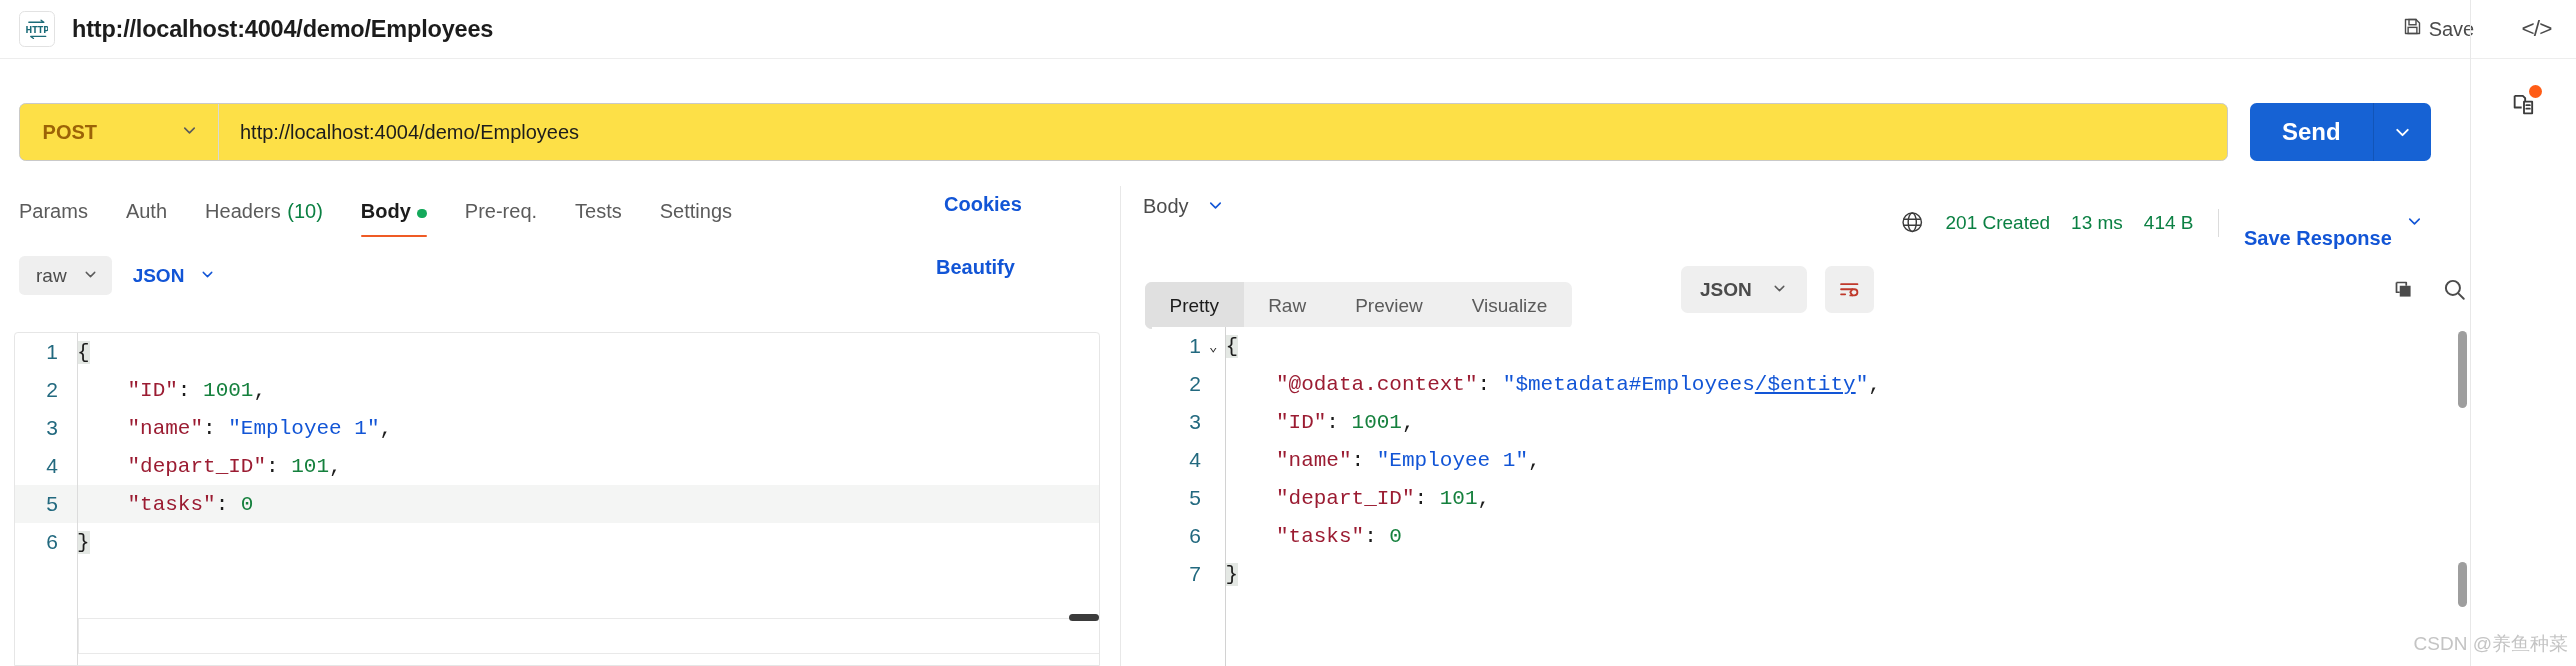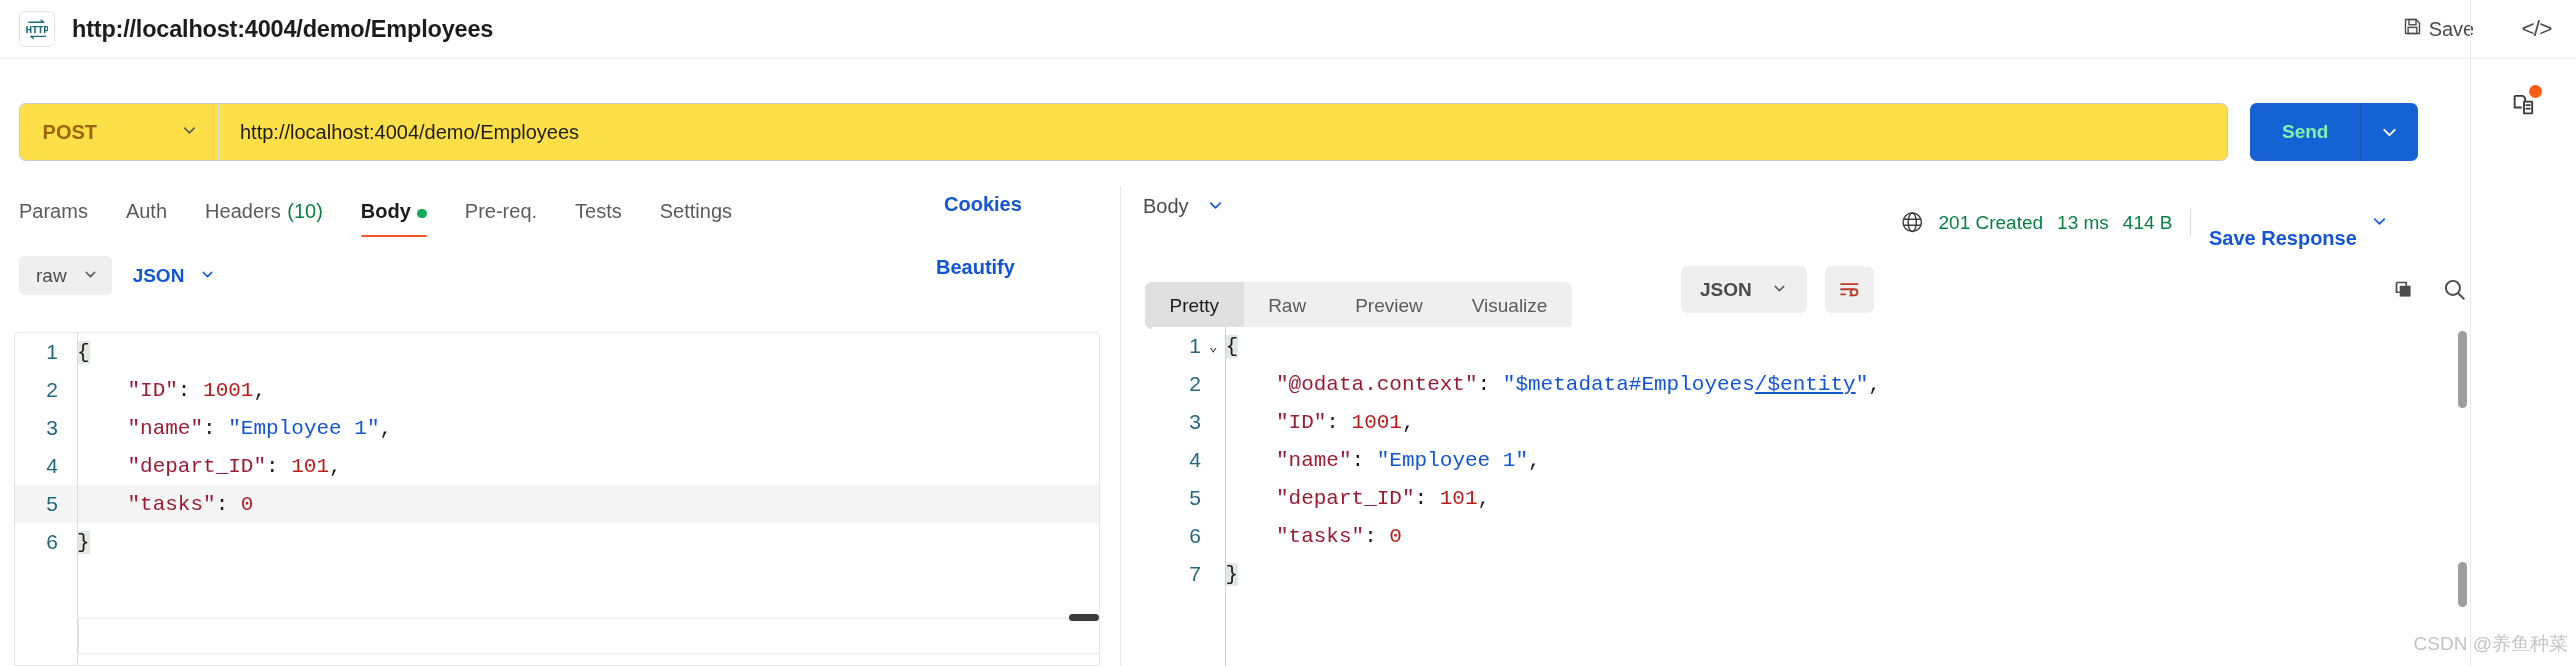--- a/index.html
+++ b/index.html
@@ -70,22 +70,22 @@
   .method-label { font-size: 20px; font-weight: bold; color: #9c6307; }
   .url-input {
     flex: 1; border: none; outline: none; background: transparent;
     font-family: inherit; font-size: 20px; color: #1c1c1c; padding: 0 21px;
   }
   .send-wrap {
     position: absolute; left: 2250px; top: 103px;
     display: flex; height: 58px; border-radius: 6.6px; overflow: hidden;
   }
   .send-btn {
-    background: #1662d4; color: #86efac; border: none; cursor: pointer;
-    font-family: inherit; font-size: 19px; font-weight: bold;
+    background: #1662d4; color: #ffffff; border: none; cursor: pointer;
+    font-family: inherit; font-size: 24px; font-weight: bold;
     padding: 0 32px; display: flex; align-items: center;
   }
   .send-caret {
     background: #1662d4; border-left: 0.9px solid #1255b8; cursor: pointer;
     width: 58px; display: flex; align-items: center; justify-content: center;
   }
 
   
   .req-tabs {
     position: absolute; left: 19px; top: 193px; width: 1082px; height: 49px;
@@ -146,21 +146,21 @@
   }
   .res-editor .gutter { width: 49px; padding-right: 0; text-align: right; }
   .fold {
     width: 24.5px; color: #1c1c1c; font-size: 14px; flex-shrink: 0;
     text-align: center; cursor: pointer;
   }
   .code-text { font-size: 21px; color: #1c1c1c; letter-spacing: 0px; }
   .brace { background: #e4e8e4; }
   .k-key { color: #9b1c32; }
   .k-str { color: #1255d6; }
-  .k-num { color: #b91c1c; }
+  .k-num { color: #15803d; }
   .k-punc { color: #1c1c1c; }
   .underline { text-decoration: underline; }
   .req-bar {
     position: absolute; left: 62px; top: 0; width: 0.9px; height: 334px; background: #dcdcdc;
   }
   .res-bar {
     position: absolute; left: 73px; top: 0; width: 0.9px; height: 339px; background: #d2d2d2;
   }
 
   
@@ -183,21 +183,21 @@
   }
 
   
   .res-body-sel {
     position: absolute; left: 1143px; top: 195px;
     display: flex; align-items: center; gap: 17px; cursor: pointer;
   }
   .res-body-label { font-size: 20px; color: #4b4b4b; }
   .res-meta {
     position: absolute; left: 1900px; top: 195px;
-    display: flex; align-items: center; gap: 14px;
+    display: flex; align-items: center; gap: 21px;
   }
   .globe { display: flex; align-items: center; }
   .meta-txt { font-size: 19px; color: #0b8043; white-space: nowrap; }
   .meta-div { width: 0.9px; height: 28px; background: #dcdcdc; margin: 0 3.8px; }
   .save-resp {
     display: flex; align-items: center; gap: 13px; cursor: pointer;
   }
   .save-resp-label { font-size: 20px; font-weight: bold; color: #1255d6; margin-top: 32px; }
 
   

